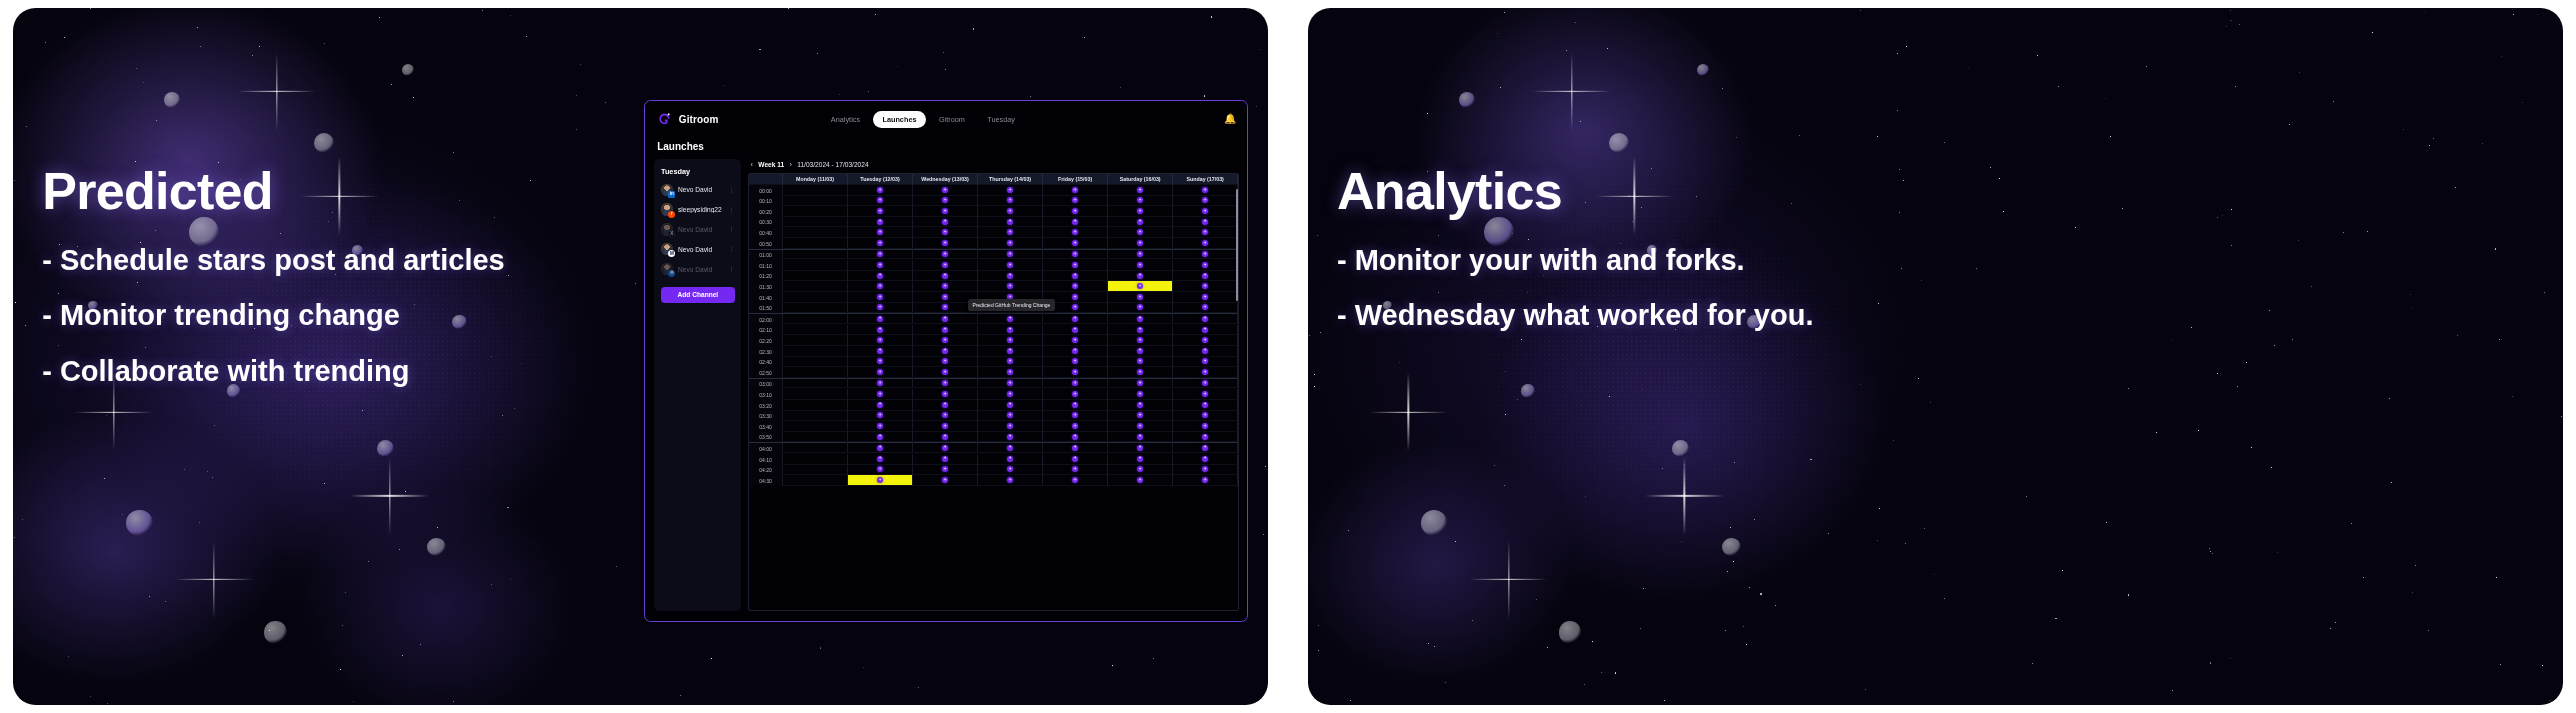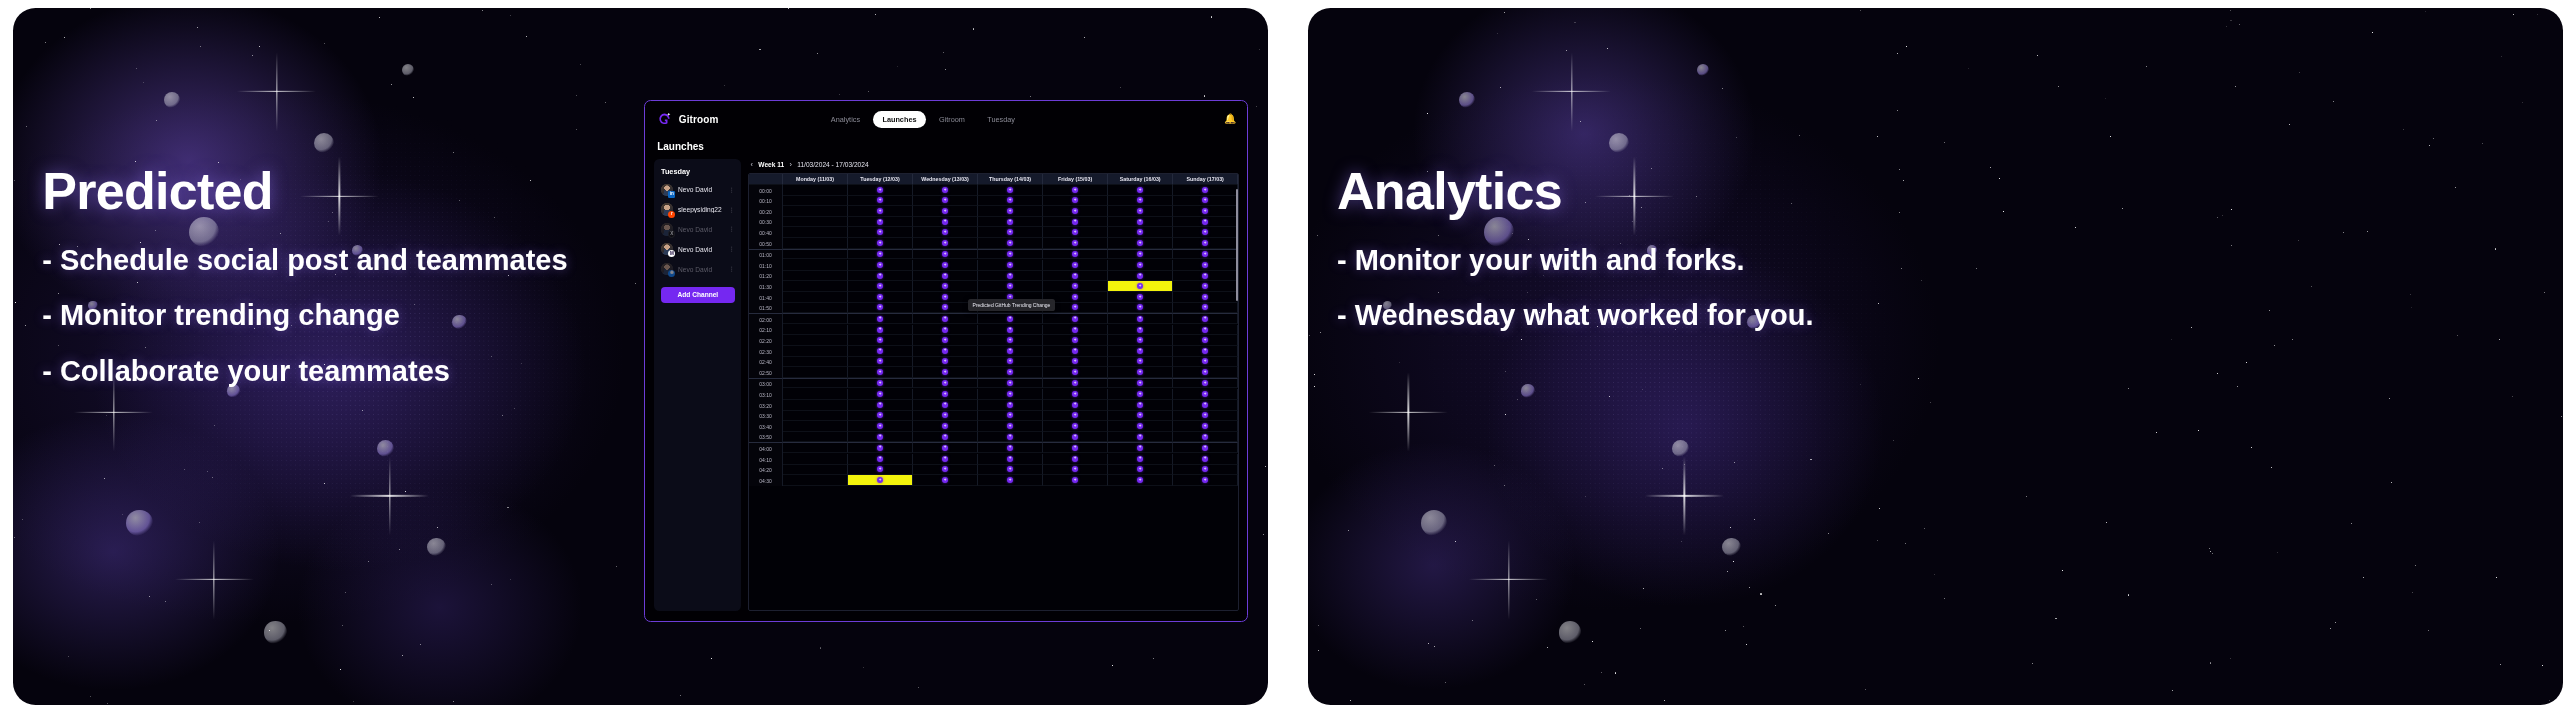--- a/index.html
+++ b/index.html
@@ -332,23 +332,23 @@
         <i class="flare" style="left:21%;top:12%"></i>
         <i class="flare" style="left:8%;top:58%"></i>
         <i class="flare" style="left:30%;top:70%"></i>
         <i class="flare" style="left:16%;top:82%"></i>
         <i class="flare" style="left:26%;top:27%"></i>
       </div>
 
     <div class="copy">
       <h1>Predicted</h1>
       <ul>
-        <li>- Schedule social post and teammates</li>
+        <li>- Schedule stars post and articles</li>
         <li>- Monitor trending change</li>
-        <li>- Collaborate your teammates</li>
+        <li>- Collaborate with trending</li>
       </ul>
     </div>
 
     <div class="app app-left">
 
       <div class="nav">
         <div class="brand">
           <span class="logo">
             <svg viewBox="0 0 26 26">
                 <path d="M13 4a8 8 0 1 0 4.6 14.6V13h-4.1v2.6h1.6v1.7A5.4 5.4 0 1 1 18.4 12h2.5A8 8 0 0 0 13 4z" fill="#7528f1"></path>

